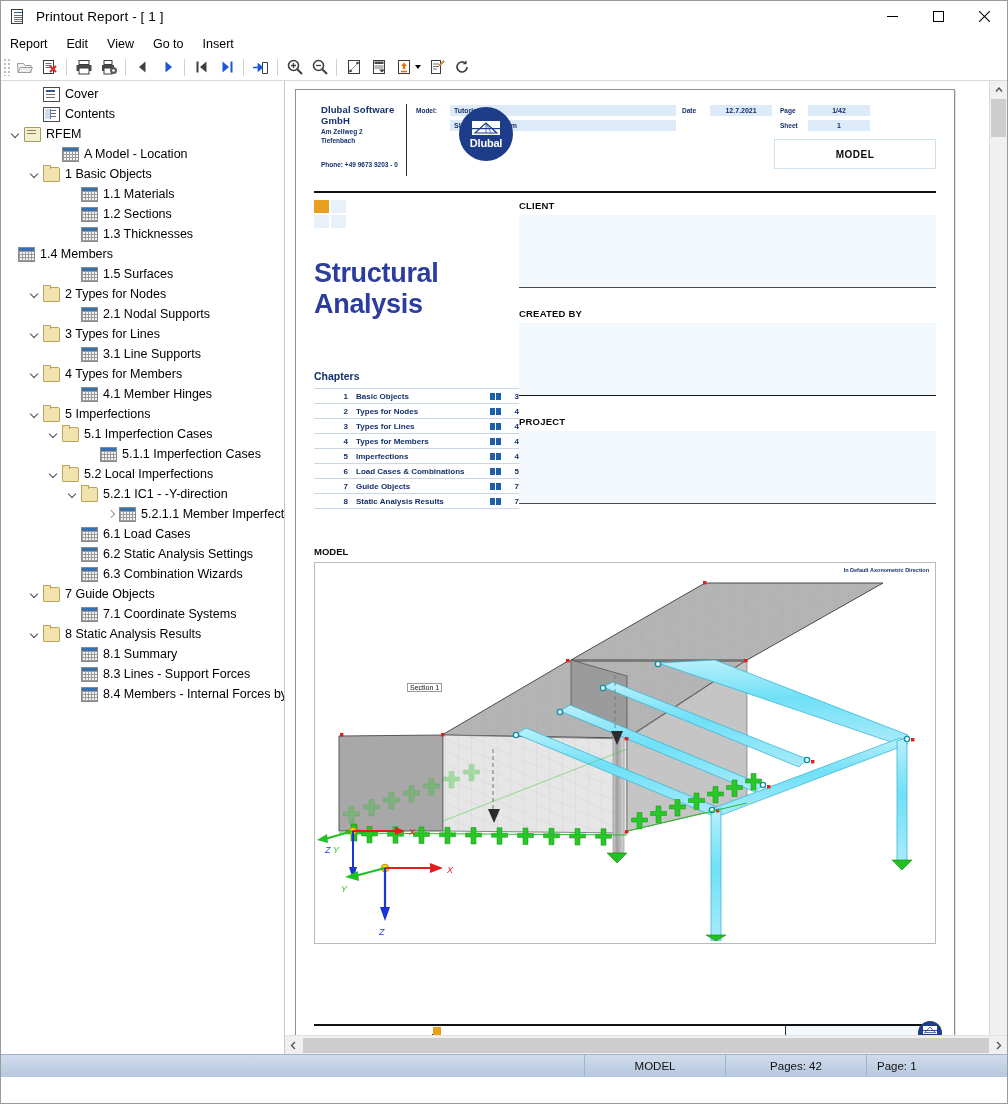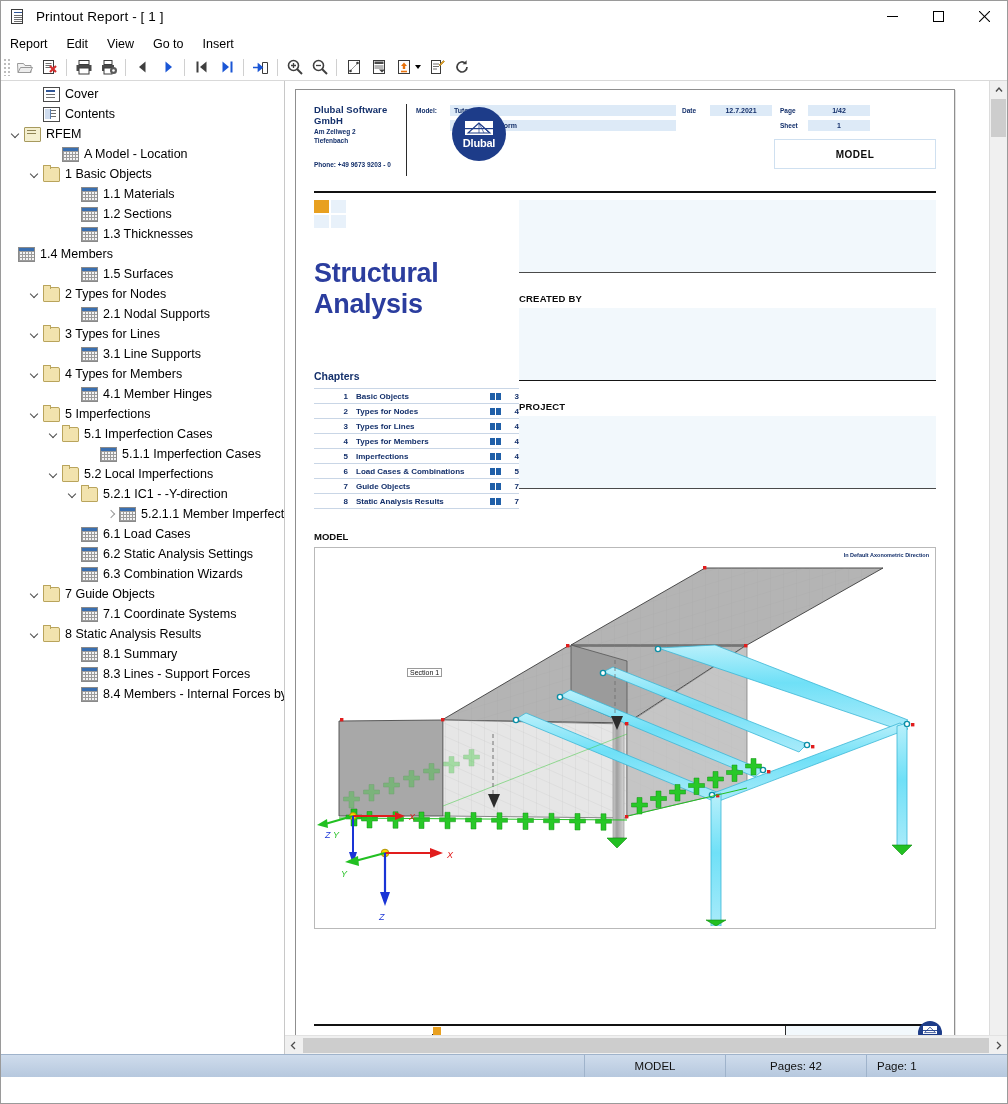--- a/index.html
+++ b/index.html
@@ -80,21 +80,21 @@
   .vscroll{width:17px;background:#f0f0f0;border-left:1px solid #dcdcdc;display:flex;flex-direction:column;align-items:center;}
   .vsbtn{width:17px;height:17px;display:flex;align-items:center;justify-content:center;font-size:8px;color:#4d4d4d;background:#f0f0f0;}
   .vthumb{width:15px;height:38px;background:#cdcdcd;margin-top:1px;}
   .hscrollbar{height:18px;display:flex;align-items:center;background:#f0f0f0;border-top:1px solid #e2e2e2;margin-left:0;}
   .hsbtn{width:17px;height:18px;display:flex;align-items:center;justify-content:center;font-size:9px;color:#4d4d4d;}
   .hthumb{flex:1;height:15px;background:#cdcdcd;margin:0 1px;}
 
   
   .pg-inner{position:absolute;inset:0;padding:14px 18px 0 18px;}
   .hdr{display:flex;height:72px;position:relative;}
-  .hdr-left{width:215px;position:relative;}
+  .hdr-left{width:215px;position:relative;margin-left:7px;}
   .co-name{font-size:9.5px;font-weight:bold;color:#14306b;letter-spacing:.1px;}
   .co-addr{font-size:6.5px;font-weight:bold;color:#14306b;line-height:1.35;margin-top:2px;}
   .co-phone{font-size:6.5px;font-weight:bold;color:#14306b;position:absolute;bottom:8px;left:0;}
   .logo-circ{position:absolute;left:138px;top:3px;width:54px;height:54px;border-radius:50%;background:#1d3c89;display:flex;flex-direction:column;align-items:center;justify-content:center;}
   .logo-mark{width:30px;height:16px;position:relative;}
   .logo-word{color:#fff;font-size:11px;font-weight:bold;letter-spacing:-.2px;margin-top:1px;}
   .hdr-divider{width:1px;background:#2b2b2b;margin:0 10px 0 4px;}
   .hdr-right{flex:1;display:flex;}
   .mdlblock{width:260px;}
   .kv{display:flex;align-items:center;height:12px;margin-bottom:3px;}
@@ -655,20 +655,21 @@
                         <span class="ch-t">Static Analysis Results</span>
                         <span class="ch-icon">
                           <i></i>
                           <i></i>
                         </span>
                         <span class="ch-p">7</span>
                       </div>
                     </div>
                 </div>
                 <div class="colR">
+                  <div class="rlabel">CLIENT</div>
                   <div class="rbox"></div>
                   <div class="rlabel">CREATED BY</div>
                   <div class="rbox mid"></div>
                   <div class="rlabel">PROJECT</div>
                   <div class="rbox"></div>
                 </div>
               </div>
 
               <div class="modelsec">
                 <div class="modelsec-h">MODEL</div>

